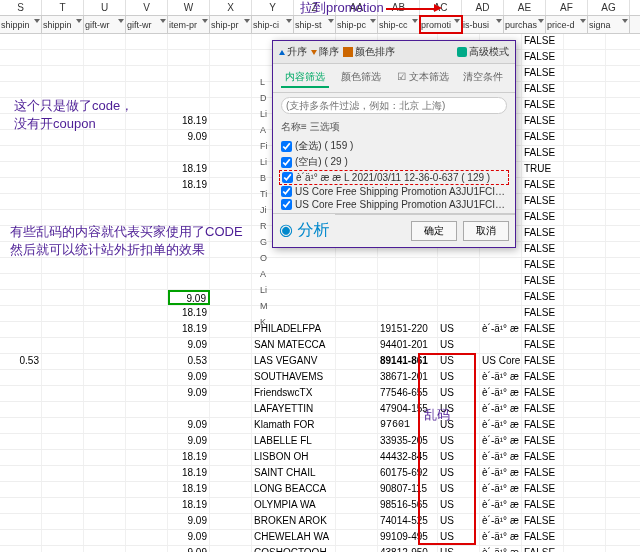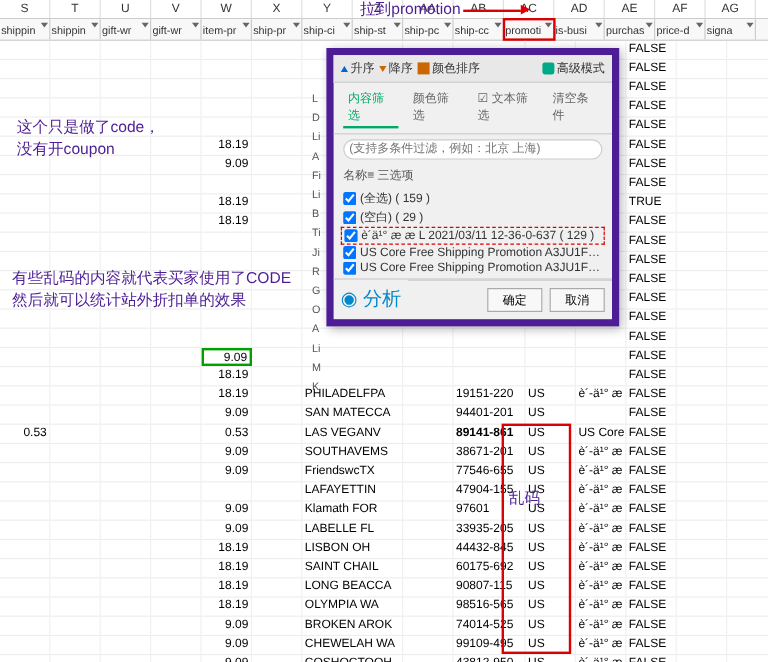--- a/index.html
+++ b/index.html
@@ -8,21 +8,21 @@
 .col-letter { width: 42px; text-align: center; color: #333; font-size: 10px; border-right: 1px solid #e0e0e0; line-height: 16px; }
 .headers { display: flex; height: 18px; border-bottom: 1px solid #ccc; background: #f8f8f8; }
 .hdr { width: 42px; font-size: 9px; color: #333; border-right: 1px solid #ccc; padding: 2px 1px; white-space: nowrap; overflow: hidden; position: relative; line-height: 14px; }
 .hdr .arrow { position: absolute; right: 1px; top: 3px; width: 0; height: 0; border-left: 3px solid transparent; border-right: 3px solid transparent; border-top: 4px solid #666; }
 .promo-hdr { outline: 2px solid #dc0000; outline-offset: -1px; }
 .grid { position: relative; }
 .row { display: flex; height: 16px; border-bottom: 1px solid #eee; }
 .cell { width: 42px; font-size: 10px; padding: 1px 2px; white-space: nowrap; overflow: hidden; text-align: right; border-right: 1px solid #f0f0f0; }
 .cell.txt { text-align: left; }
 .sel-cell { border: 2px solid #00a000; background: #fff; }
-.filter-panel { position: absolute; left: 272px; top: 40px; width: 244px; background: #f0f0f0; border: 6px solid #4c1d95; box-shadow: 2px 2px 8px rgba(0,0,0,0.3); z-index: 10; font-size: 11px; }
+.filter-panel { position: absolute; left: 272px; top: 40px; width: 244px; background: #f0f0f0; border: 1px solid #4c1d95; box-shadow: 2px 2px 8px rgba(0,0,0,0.3); z-index: 10; font-size: 11px; }
 .fp-top { display: flex; align-items: center; gap: 4px; padding: 4px 6px; border-bottom: 1px solid #ccc; background: #e8e8e8; }
 .fp-top-btn { display: flex; align-items: center; gap: 2px; font-size: 10px; color: #333; cursor: pointer; }
 .fp-top .sort-ico { width: 0; height: 0; border-left: 3px solid transparent; border-right: 3px solid transparent; }
 .asc { border-bottom: 5px solid #0066cc; }
 .desc { border-top: 5px solid #cc6600; }
 .color-ico { width: 10px; height: 10px; background: #cc6600; }
 .adv-ico { width: 10px; height: 10px; background: #00aa88; border-radius: 2px; }
 .fp-tabs { display: flex; gap: 8px; padding: 4px 8px; font-size: 10px; border-bottom: 1px solid #ccc; }
 .fp-tab { color: #666; cursor: pointer; padding: 2px 4px; }
 .fp-tab.active { color: #00aa66; border-bottom: 2px solid #00aa66; }
@@ -465,21 +465,21 @@
       </div>
       <div class="row">
         <div class="cell"></div>
         <div class="cell"></div>
         <div class="cell"></div>
         <div class="cell"></div>
         <div class="cell">9.09</div>
         <div class="cell"></div>
         <div class="cell txt" style="width: 84px;">Klamath FOR</div>
         <div class="cell"></div>
-        <div class="cell txt" style="width: 60px;">97601</div>
+        <div class="cell txt" style="width: 60px; font-family: Liberation Mono, monospace;">97601</div>
         <div class="cell txt">US</div>
         <div class="cell txt">è´-ä¹° æ</div>
         <div class="cell txt">FALSE</div>
         <div class="cell"></div>
       </div>
       <div class="row">
         <div class="cell"></div>
         <div class="cell"></div>
         <div class="cell"></div>
         <div class="cell"></div>

